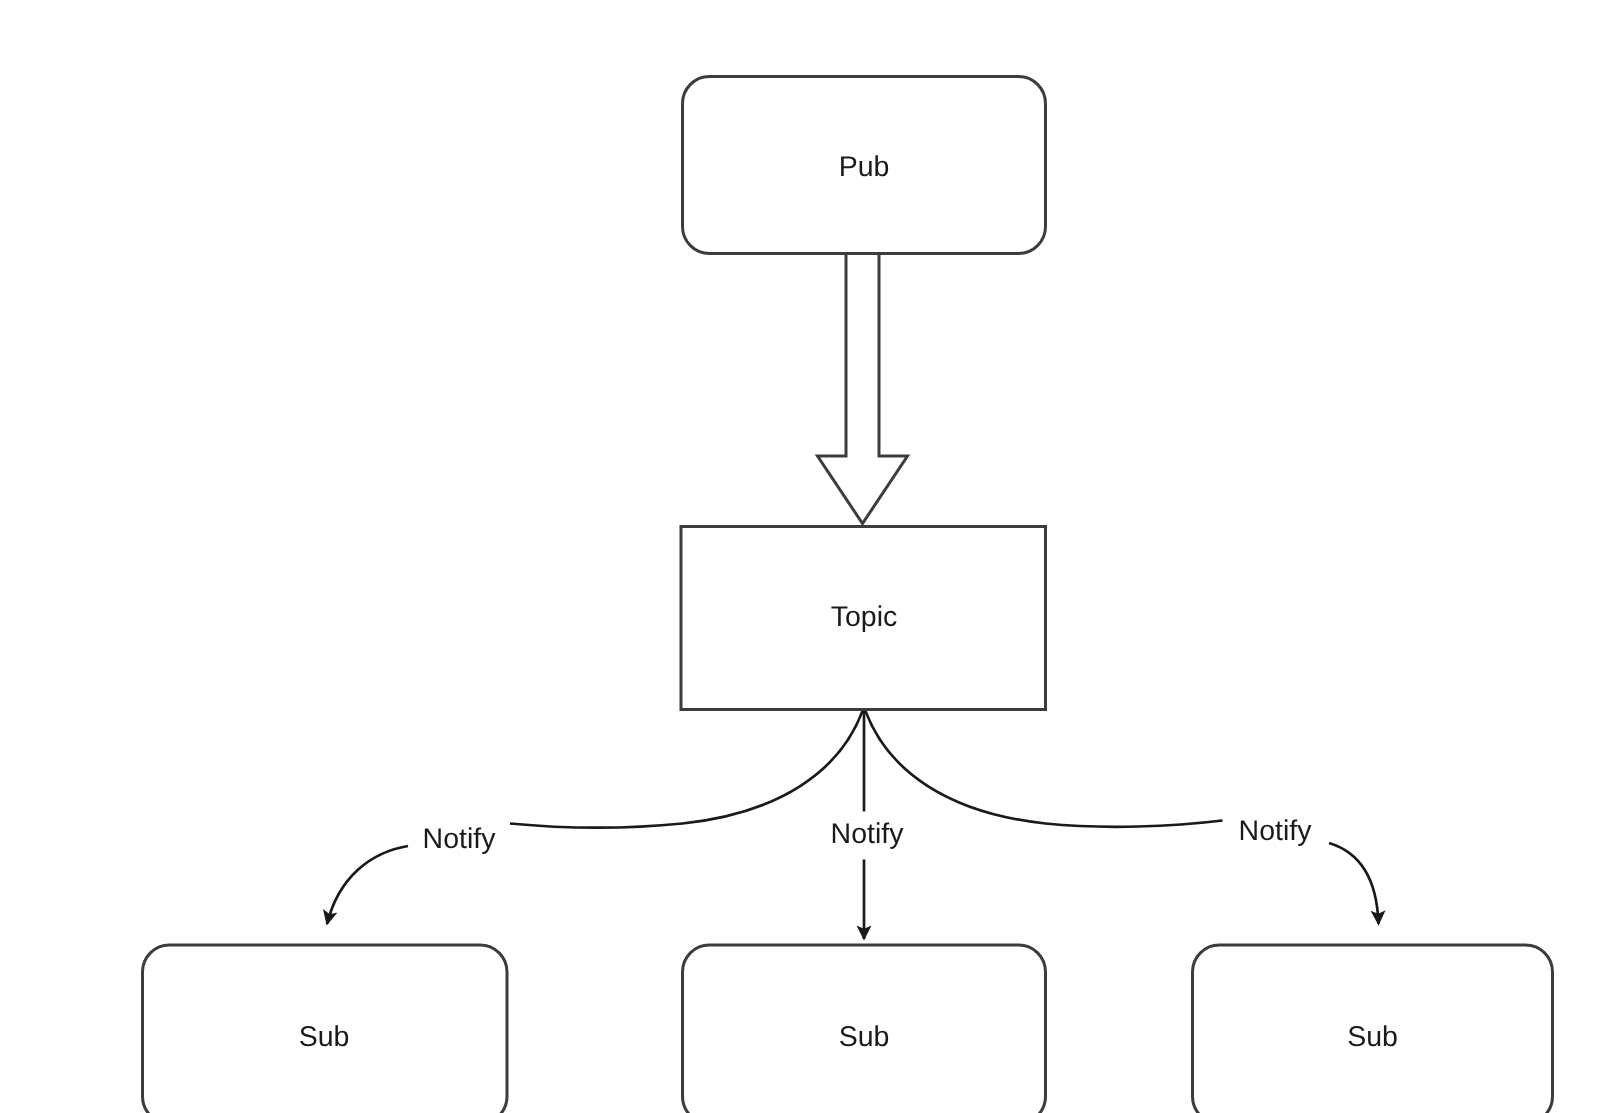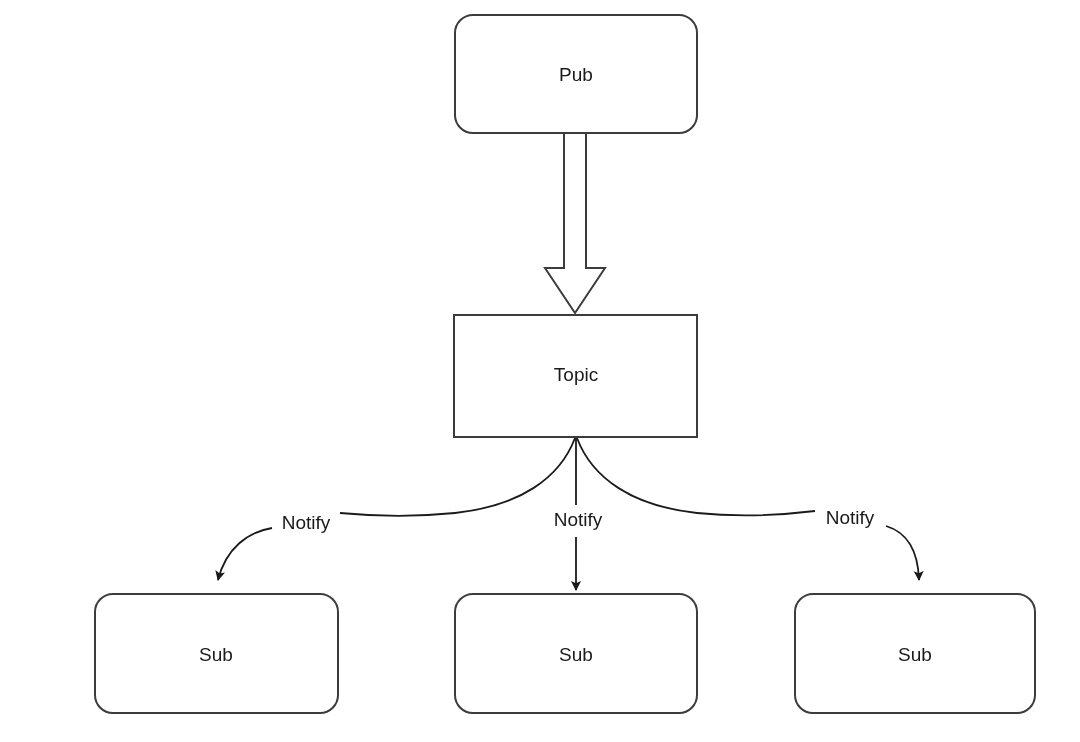--- a/index.html
+++ b/index.html
@@ -12,20 +12,21 @@
     width: 1080px;
     height: 742px;
     font-family: "Liberation Sans", sans-serif;
     overflow: hidden;
   }
   #diagram-canvas {
     position: relative;
     width: 1080px;
     height: 520px;
     background: #ffffff;
+    margin-top: 36px;
   }
   #diagram-svg {
     position: absolute;
     top: 0;
     left: 0;
     width: 1080px;
     height: 742px;
   }
   .node-label {
     font-family: "Liberation Sans", sans-serif;

